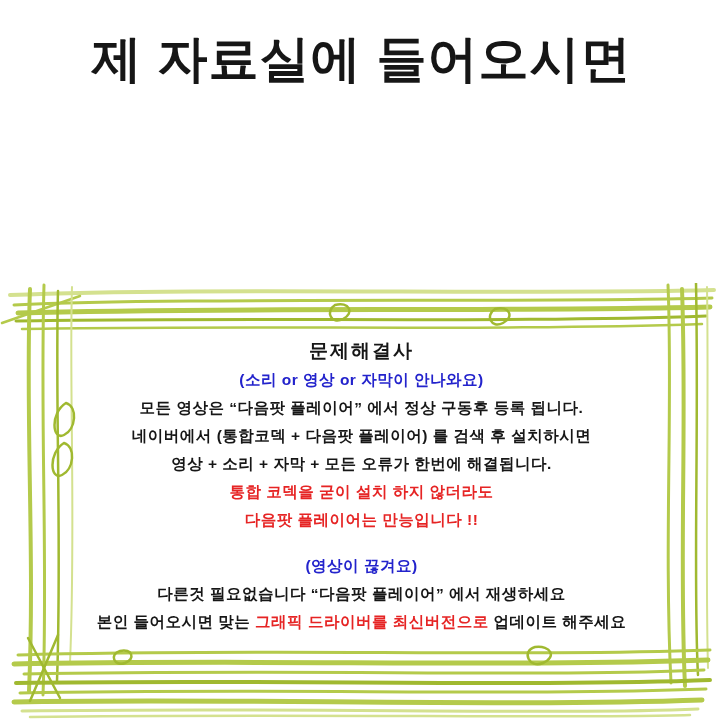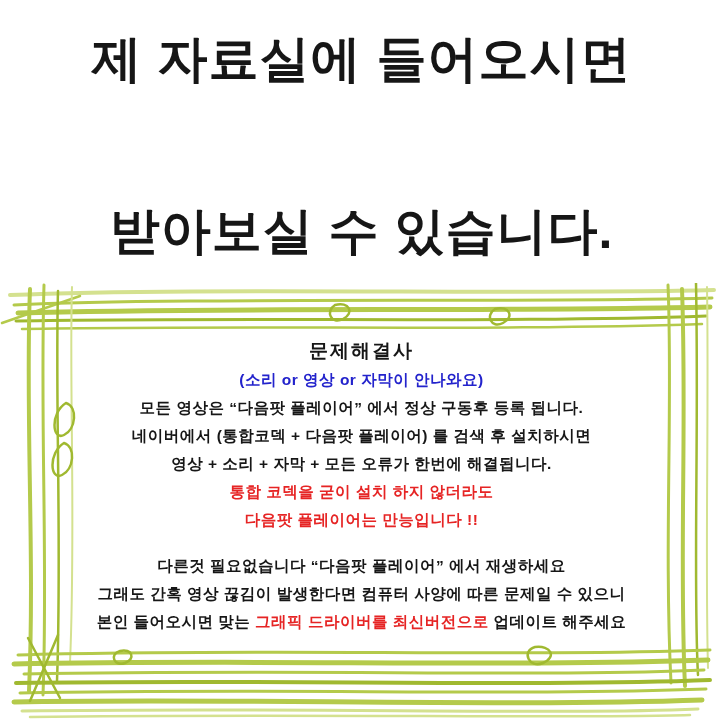--- a/index.html
+++ b/index.html
@@ -44,21 +44,20 @@
   .box-line{font-size:15.5px;letter-spacing:0.5px;height:28px;line-height:28px;white-space:nowrap;}
   .t-blue{color:var(--blue-body);}
   .t-red{color:var(--red);}
   .spacer{height:18px;}
 </style>
 </head>
 <body>
 
 <div class="banner">
   <div class="hand-line hand-line-1">제 자료실에 들어오시면</div>
-  <div class="hand-line hand-line-3">받아보실 수 있습니다.</div>
 </div>
 
 <svg class="frame-svg" viewBox="0 0 723 437" aria-hidden="true">
 
   <path class="s-light" stroke-width="4" d="M10,12 C200,4 520,12 714,7"></path>
   <path class="s-main" stroke-width="3" d="M14,22 C180,14 540,20 712,15"></path>
   <path class="s-main" stroke-width="5" d="M18,30 C220,24 500,29 710,24"></path>
   <path class="s-dark" stroke-width="3" d="M16,38 C240,34 520,40 706,33"></path>
   <path class="s-main" stroke-width="2.5" d="M22,46 C260,42 500,48 702,41"></path>
   <path class="s-dark" stroke-width="2.5" d="M335,22 c14,-4 20,8 8,14 c-12,6 -18,-8 -8,-14"></path>
@@ -93,16 +92,16 @@
 
 <div class="box-text">
   <div class="box-title">문제해결사</div>
   <div class="box-line t-blue">(소리 or 영상 or 자막이 안나와요)</div>
   <div class="box-line">모든 영상은  “다음팟 플레이어”  에서 정상 구동후 등록 됩니다.</div>
   <div class="box-line">네이버에서 (통합코덱 + 다음팟 플레이어) 를 검색 후 설치하시면</div>
   <div class="box-line">영상 + 소리 + 자막 + 모든 오류가 한번에 해결됩니다.</div>
   <div class="box-line t-red">통합 코덱을 굳이 설치 하지 않더라도</div>
   <div class="box-line t-red">다음팟 플레이어는 만능입니다 !!</div>
   <div class="spacer"></div>
+  <div class="box-line t-blue">(영상이 끊겨요)</div>
   <div class="box-line">다른것 필요없습니다  “다음팟 플레이어” 에서 재생하세요</div>
-  <div class="box-line">그래도 간혹 영상 끊김이 발생한다면 컴퓨터 사양에 따른 문제일 수 있으니</div>
   <div class="box-line"><span>본인 들어오시면 맞는 </span><span class="t-red">그래픽 드라이버를 최신버전으로</span><span> 업데이트 해주세요</span></div>
 </div>
 
 </body></html>

